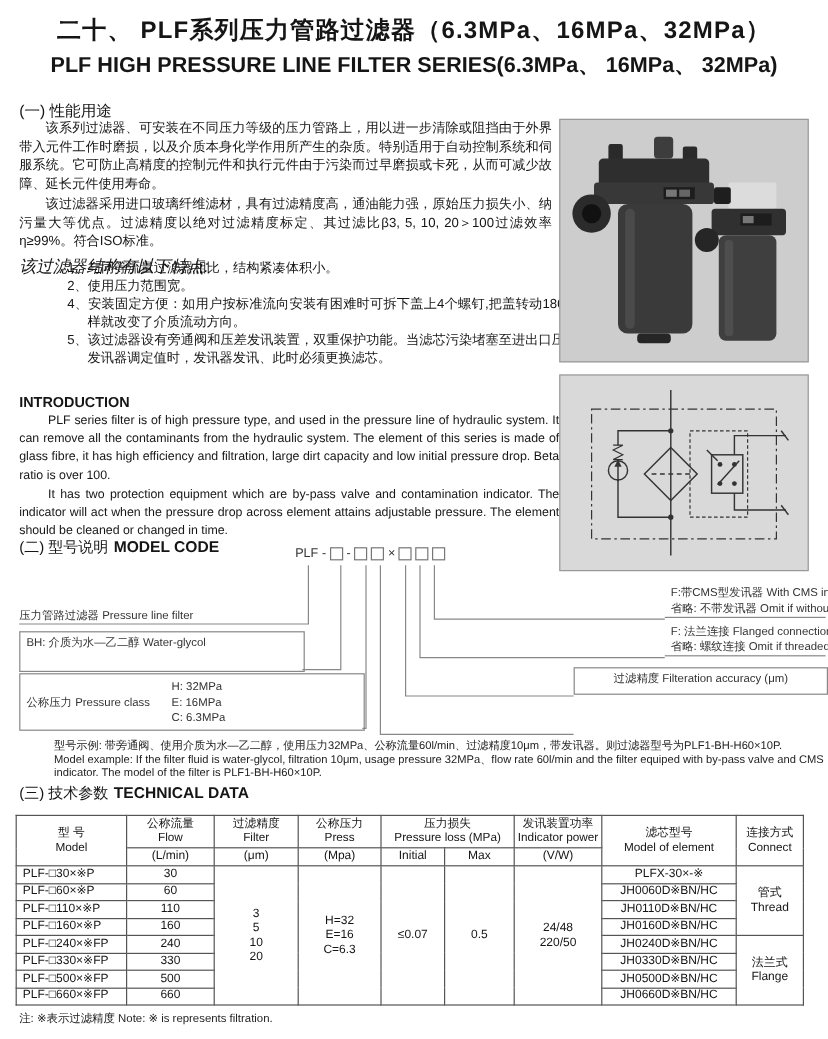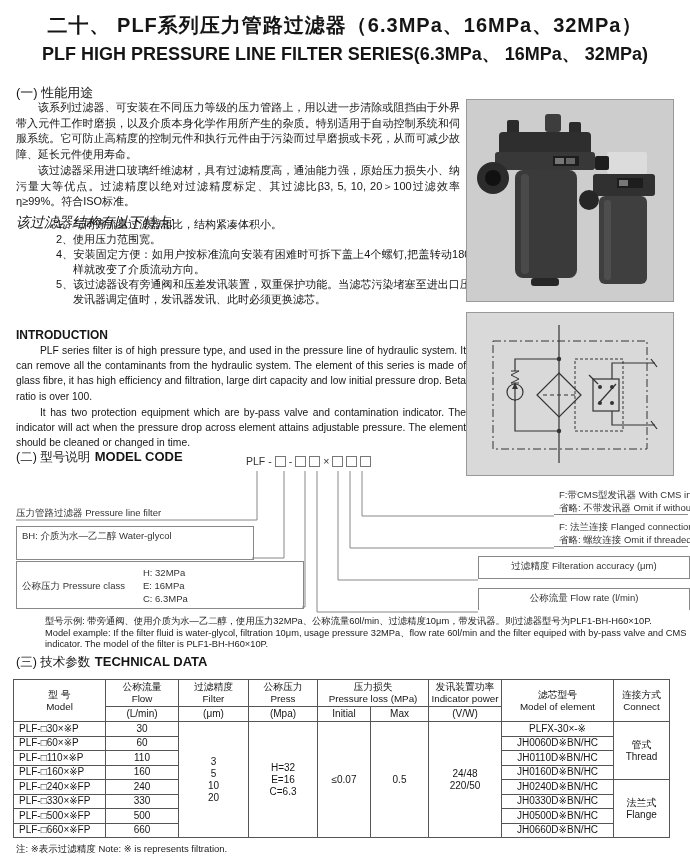--- a/index.html
+++ b/index.html
@@ -164,21 +164,20 @@
 
     <div class="abs mc-box" style="top:39px;left:554px;width:124px;height:24px;border:none;border-bottom:1px solid #888;">
       <div>F:带CMS型发讯器 With CMS indicator</div>
       <div>省略: 不带发讯器 Omit if without indicator</div>
     </div>
     <div class="abs mc-box" style="top:71px;left:554px;width:124px;height:24px;border:none;border-bottom:1px solid #888;">
       <div>F: 法兰连接 Flanged connection</div>
       <div>省略: 螺纹连接 Omit if threaded connection</div>
     </div>
     <div class="abs mc-box" style="top:109px;left:478px;width:200px;height:17px;text-align:center;">过滤精度 Filteration accuracy (μm)</div>
-    <div class="abs mc-box" style="top:141px;left:478px;width:200px;height:17px;text-align:center;border-bottom:none;">公称流量 Flow rate (l/min)</div>
 
     <div class="abs ex-text" style="top:169px;left:16px;width:670px;">型号示例: 带旁通阀、使用介质为水—乙二醇，使用压力32MPa、公称流量60l/min、过滤精度10μm，带发讯器。则过滤器型号为PLF1-BH-H60×10P.</div>
     <div class="abs ex-text" style="top:181px;left:16px;width:672px;">Model example: If the filter fluid is water-glycol, filtration 10μm, usage pressure 32MPa、flow rate 60l/min and the filter equiped with by-pass valve and CMS indicator. The model of the filter is PLF1-BH-H60×10P.</div>
   </div>
 
   <div class="abs" style="top:652px;left:0;width:690px;">
     <div class="abs" style="top:0;left:16px;">
       <span class="mc-head-zh">(三) 技术参数</span>
       <span class="mc-head-en">TECHNICAL DATA</span>
     </div>

